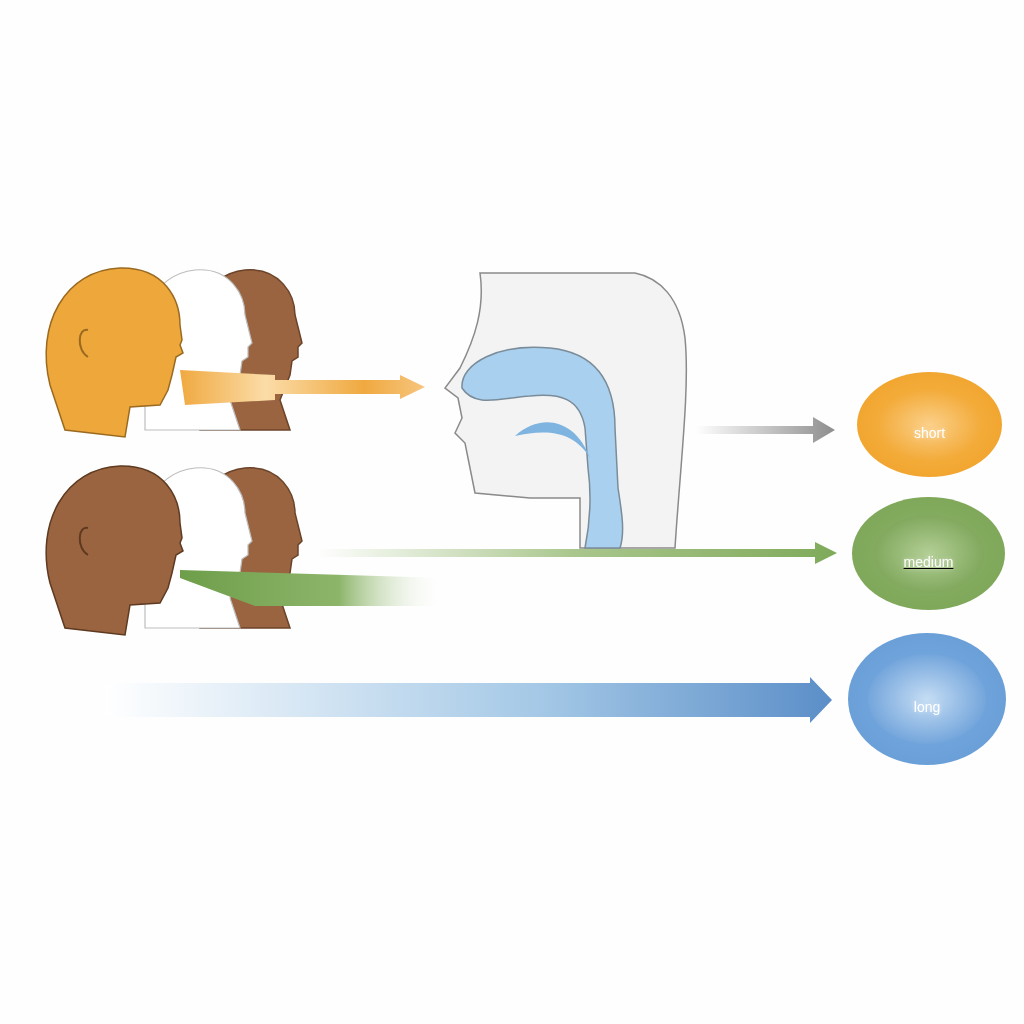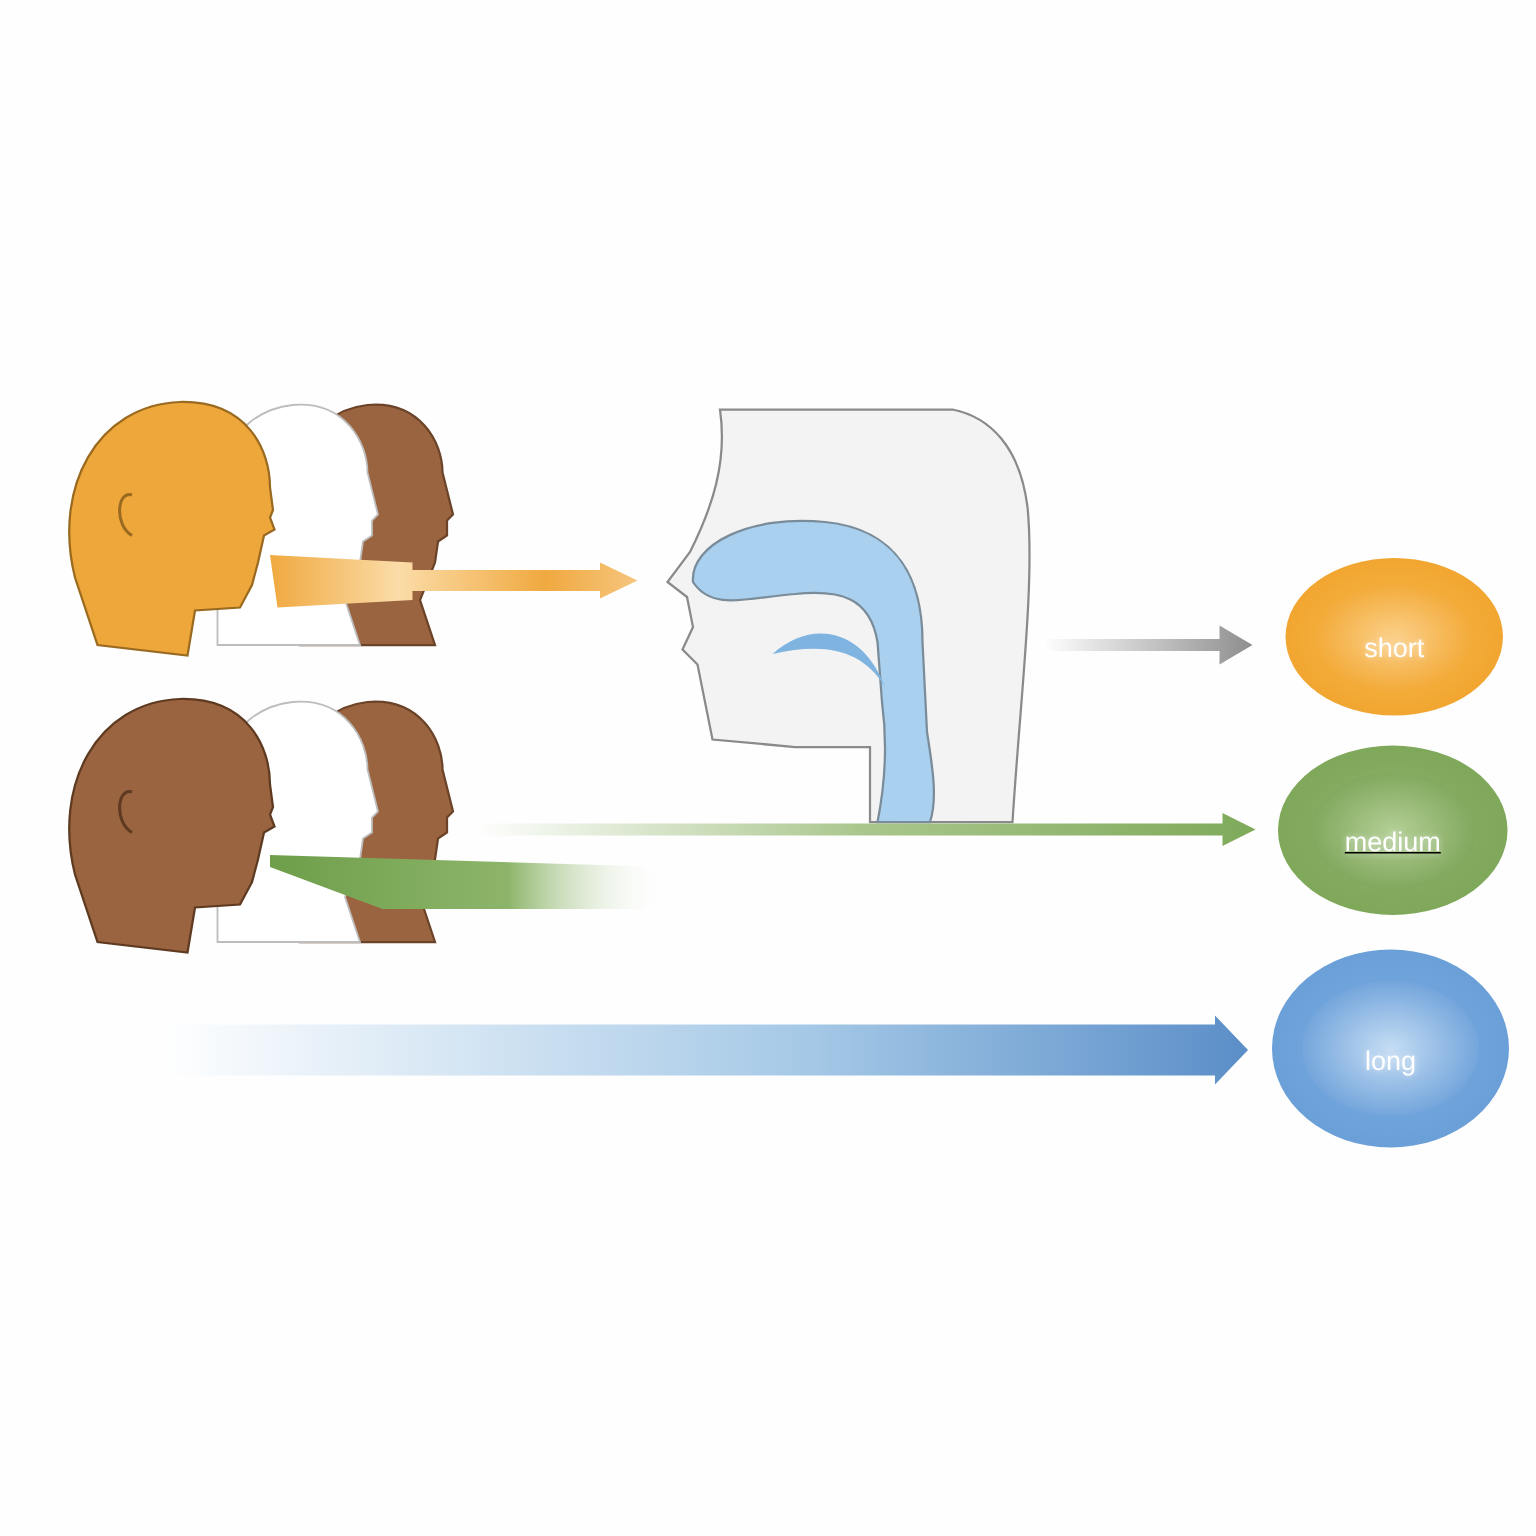--- a/index.html
+++ b/index.html
@@ -9,21 +9,21 @@
     font-family: "Liberation Sans", sans-serif;
   }
   .abs { position: absolute; }
   svg { display: block; }
   .oval {
     position: absolute; border-radius: 50%;
     display: flex; align-items: center; justify-content: center;
   }
   .oval .ring { position: absolute; border-radius: 50%; }
   .oval .label {
-    position: relative; color: #ffffff; font-size: 18px;
+    position: relative; color: #ffffff; font-size: 14px;
     text-shadow: 0 0 4px rgba(255,255,255,0.6);
     margin-top: 16px;
   }
 </style>
 </head>
 <body>
 
 <div class="abs" style="left:40px;top:265px;width:270px;height:175px;">
   <svg width="270" height="175" viewBox="0 0 270 175">
 

